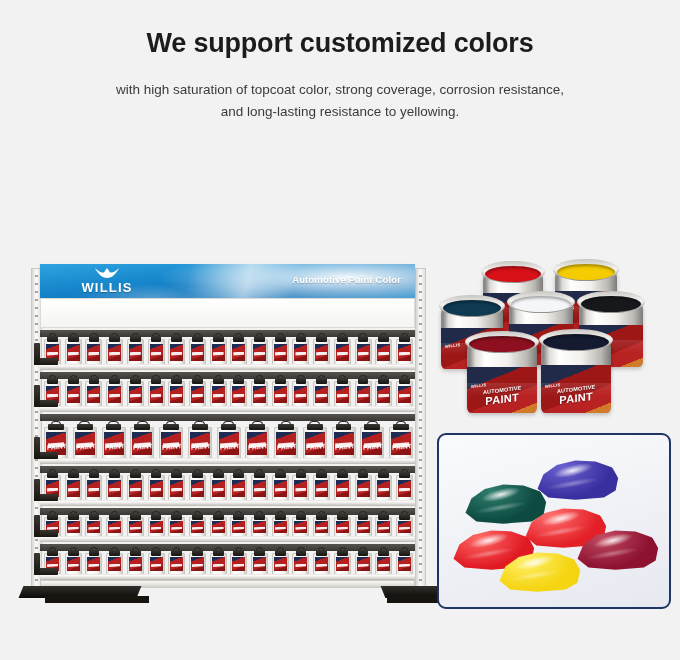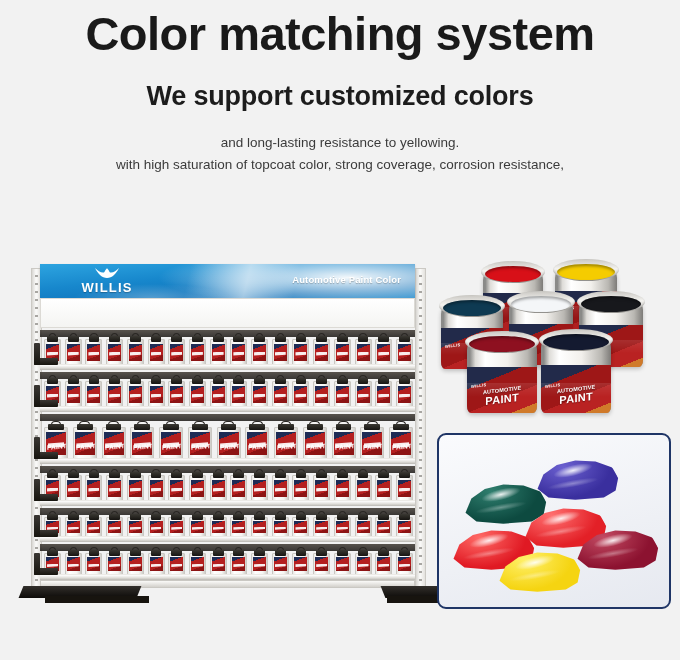--- a/index.html
+++ b/index.html
@@ -203,25 +203,24 @@
     background:radial-gradient(closest-side,rgba(255,255,255,.35),rgba(255,255,255,0));
     border-radius:50%;transform:rotate(-10deg);
   }
 </style>
 </head>
 <body>
 
 <div class="page">
 
   <div class="header">
-    <div class="title">Color matching system</div>
     <div class="subtitle">We support customized colors</div>
     <div class="desc">
+      <div>with high saturation of topcoat color, strong coverage, corrosion resistance,</div>
       <div>and long-lasting resistance to yellowing.</div>
-      <div>with high saturation of topcoat color, strong coverage, corrosion resistance,</div>
     </div>
   </div>
 
   <div class="hero">
 
     <div class="rack">
 
       <div class="rack-post left">
         <div class="slots"></div>
       </div>

